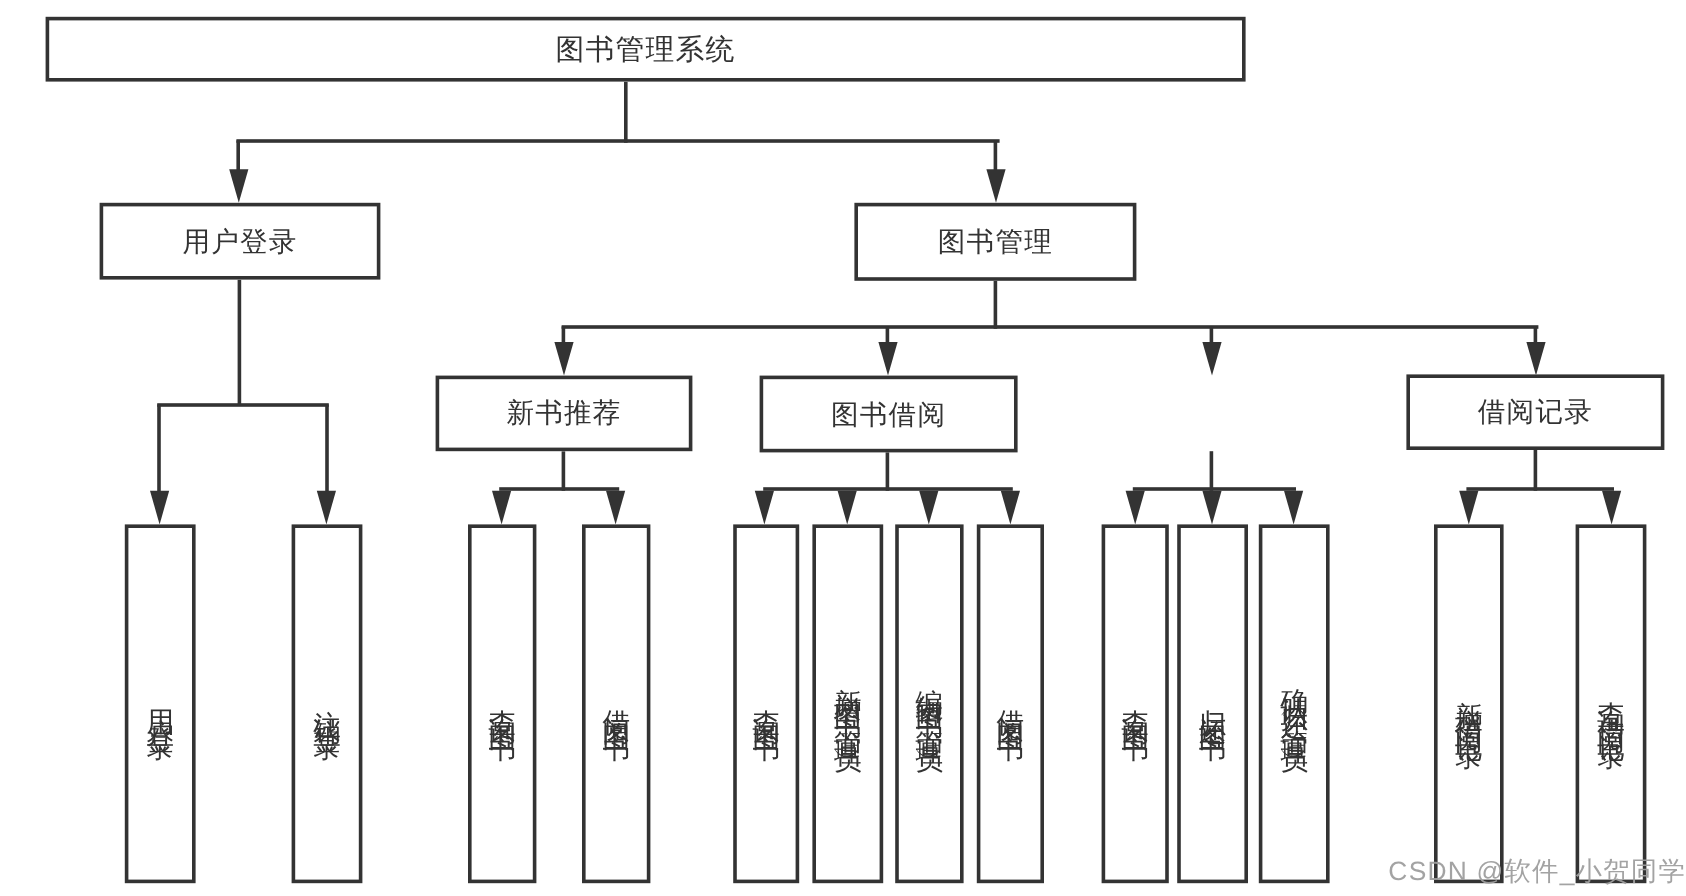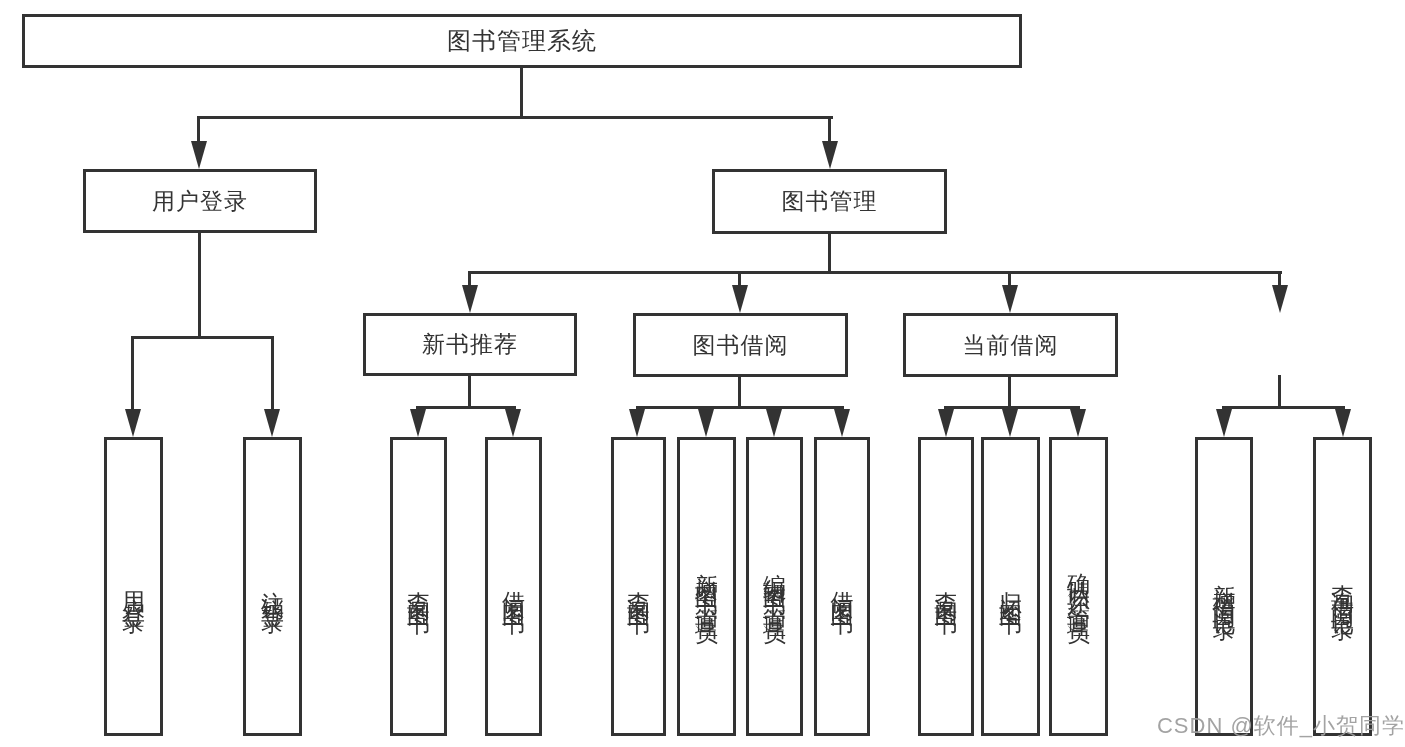--- a/index.html
+++ b/index.html
@@ -73,39 +73,39 @@
     letter-spacing: 1px;
     z-index: 5;
     white-space: nowrap;
   }
 </style>
 </head>
 <body>
 
 <div id="stage">
 
-  <div class="node root" style="left:22px; top:14px; width:1000px; height:54px;">
+  <div class="node root" style="left:38px; top:14px; width:1000px; height:54px;">
     <span class="lbl">图书管理系统</span>
   </div>
 
   <div class="node" style="left:83px; top:169px; width:234px; height:64px;">
     <span class="lbl">用户登录</span>
   </div>
   <div class="node" style="left:712px; top:169px; width:235px; height:65px;">
     <span class="lbl">图书管理</span>
   </div>
 
   <div class="node" style="left:633px; top:313px; width:215px; height:64px;">
     <span class="lbl">图书借阅</span>
   </div>
   <div class="node" style="left:363px; top:313px; width:214px; height:63px;">
     <span class="lbl">新书推荐</span>
   </div>
-  <div class="node" style="left:903px; top:313px; width:215px; height:64px;">
-    <span class="lbl">当前借阅</span>
+  <div class="node" style="left:1172px; top:312px; width:215px; height:63px;">
+    <span class="lbl">借阅记录</span>
   </div>
 
   <div class="leaf" style="left:104px; width:59px;">
     <span class="vlbl">用户登录</span>
   </div>
   <div class="leaf" style="left:243px; width:59px;">
     <span class="vlbl">注销登录</span>
   </div>
 
   <div class="leaf" style="left:390px; width:57px;">

